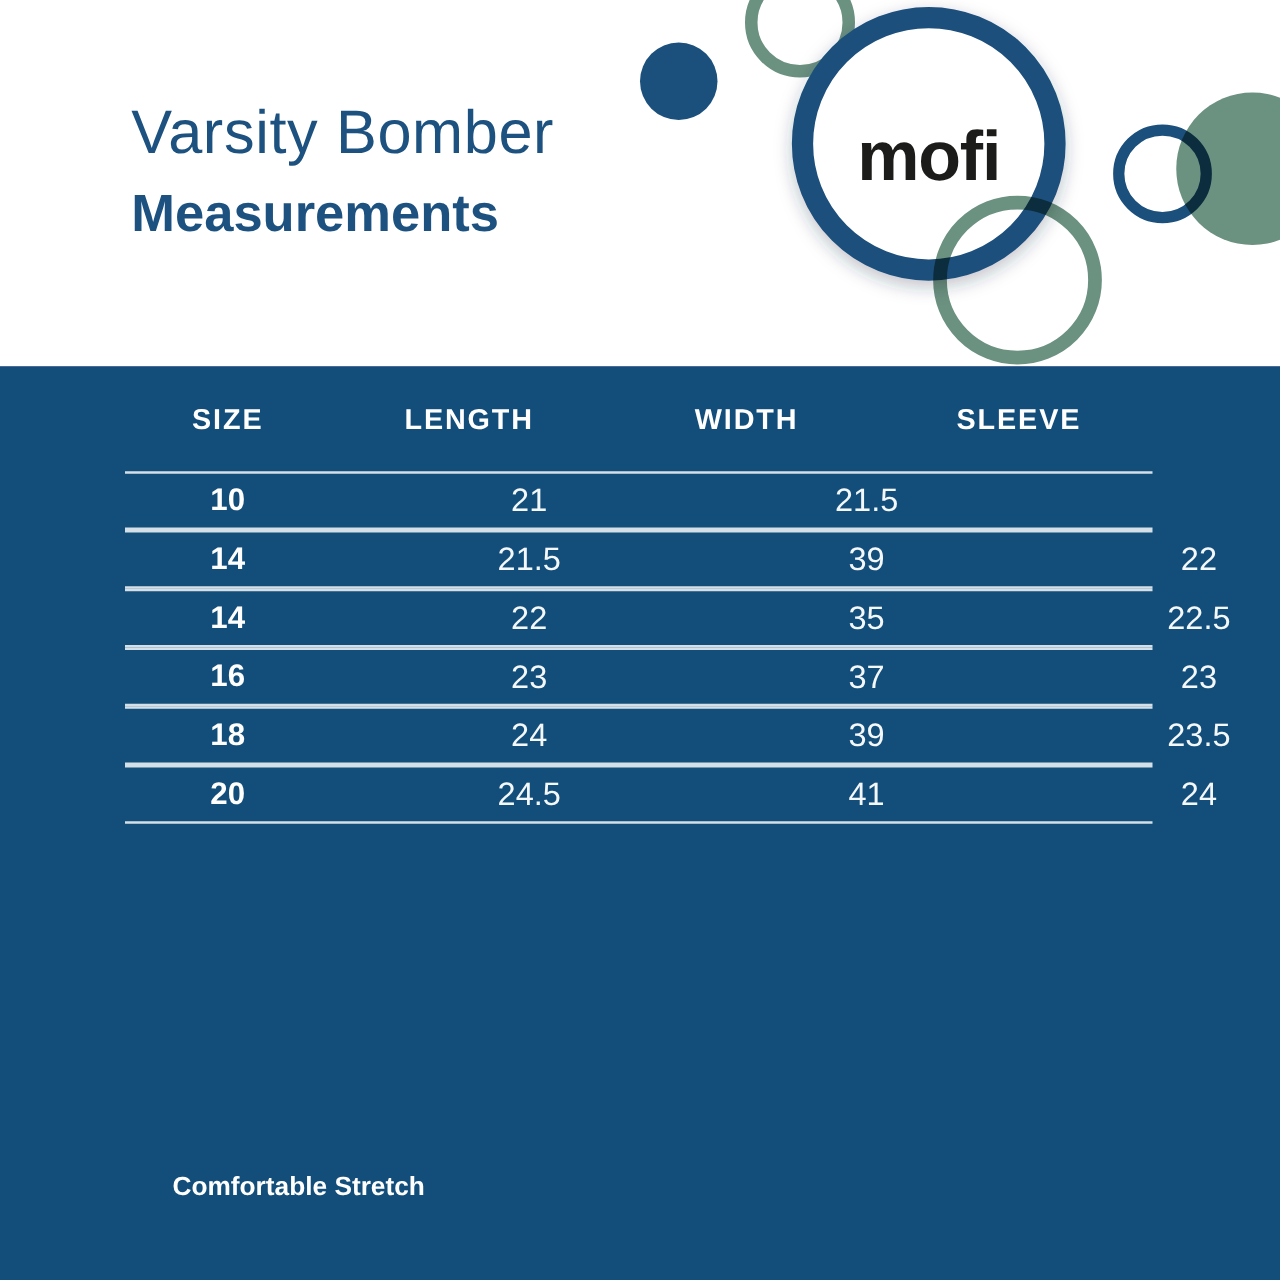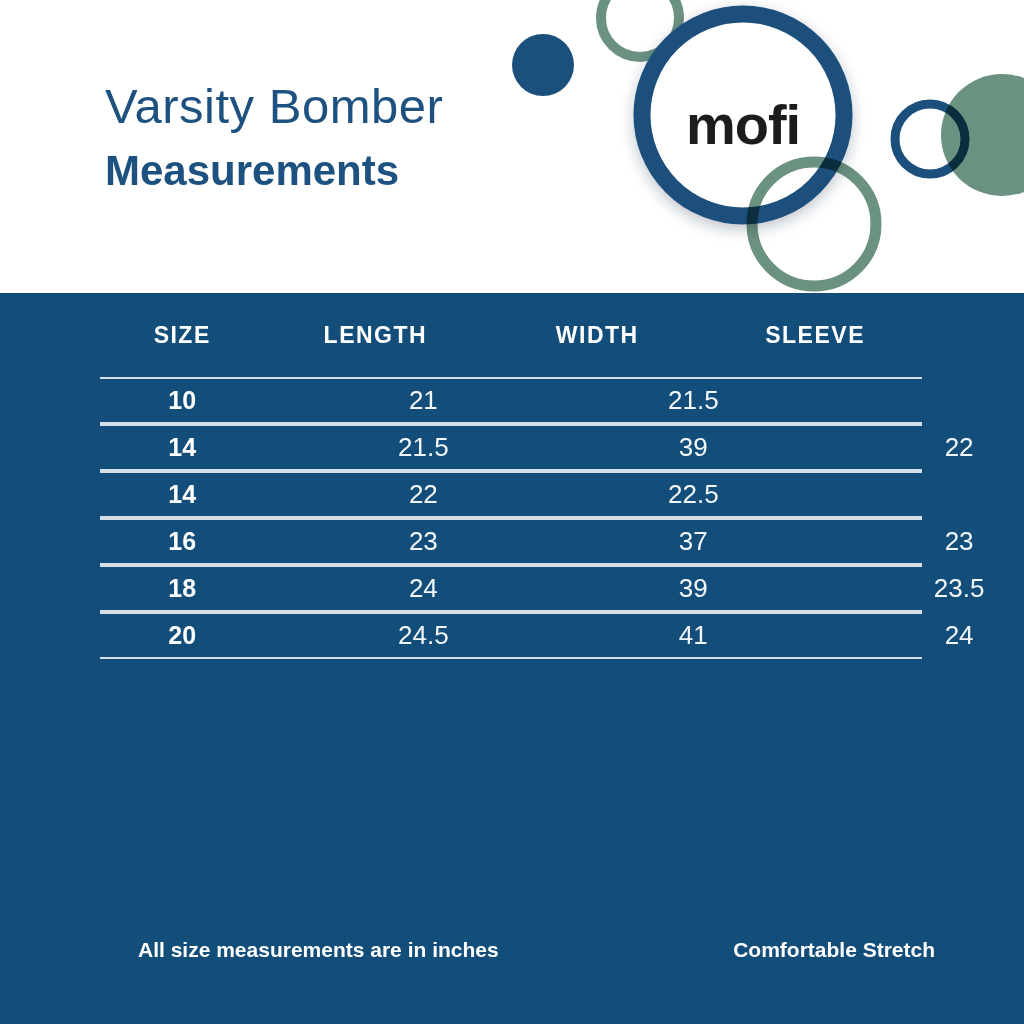--- a/index.html
+++ b/index.html
@@ -90,20 +90,21 @@
       <div class="trow">
         <div class="cell-size">14</div>
         <div class="cell-length">21.5</div>
         <div class="cell-width">39</div>
         <div class="cell-sleeve">22</div>
       </div>
 
       <div class="trow">
         <div class="cell-size">14</div>
         <div class="cell-length">22</div>
+        <div class="cell-width">35</div>
         <div class="cell-sleeve">22.5</div>
       </div>
 
       <div class="trow">
         <div class="cell-size">16</div>
         <div class="cell-length">23</div>
         <div class="cell-width">37</div>
         <div class="cell-sleeve">23</div>
       </div>
 
@@ -117,18 +118,17 @@
       <div class="trow">
         <div class="cell-size">20</div>
         <div class="cell-length">24.5</div>
         <div class="cell-width">41</div>
         <div class="cell-sleeve">24</div>
       </div>
 
     </div>
 
     <div class="footerbar">
-      <div>All size measurements are in inches</div>
       <div>Comfortable Stretch</div>
     </div>
 
   </div>
 </div>
 
 </body></html>

